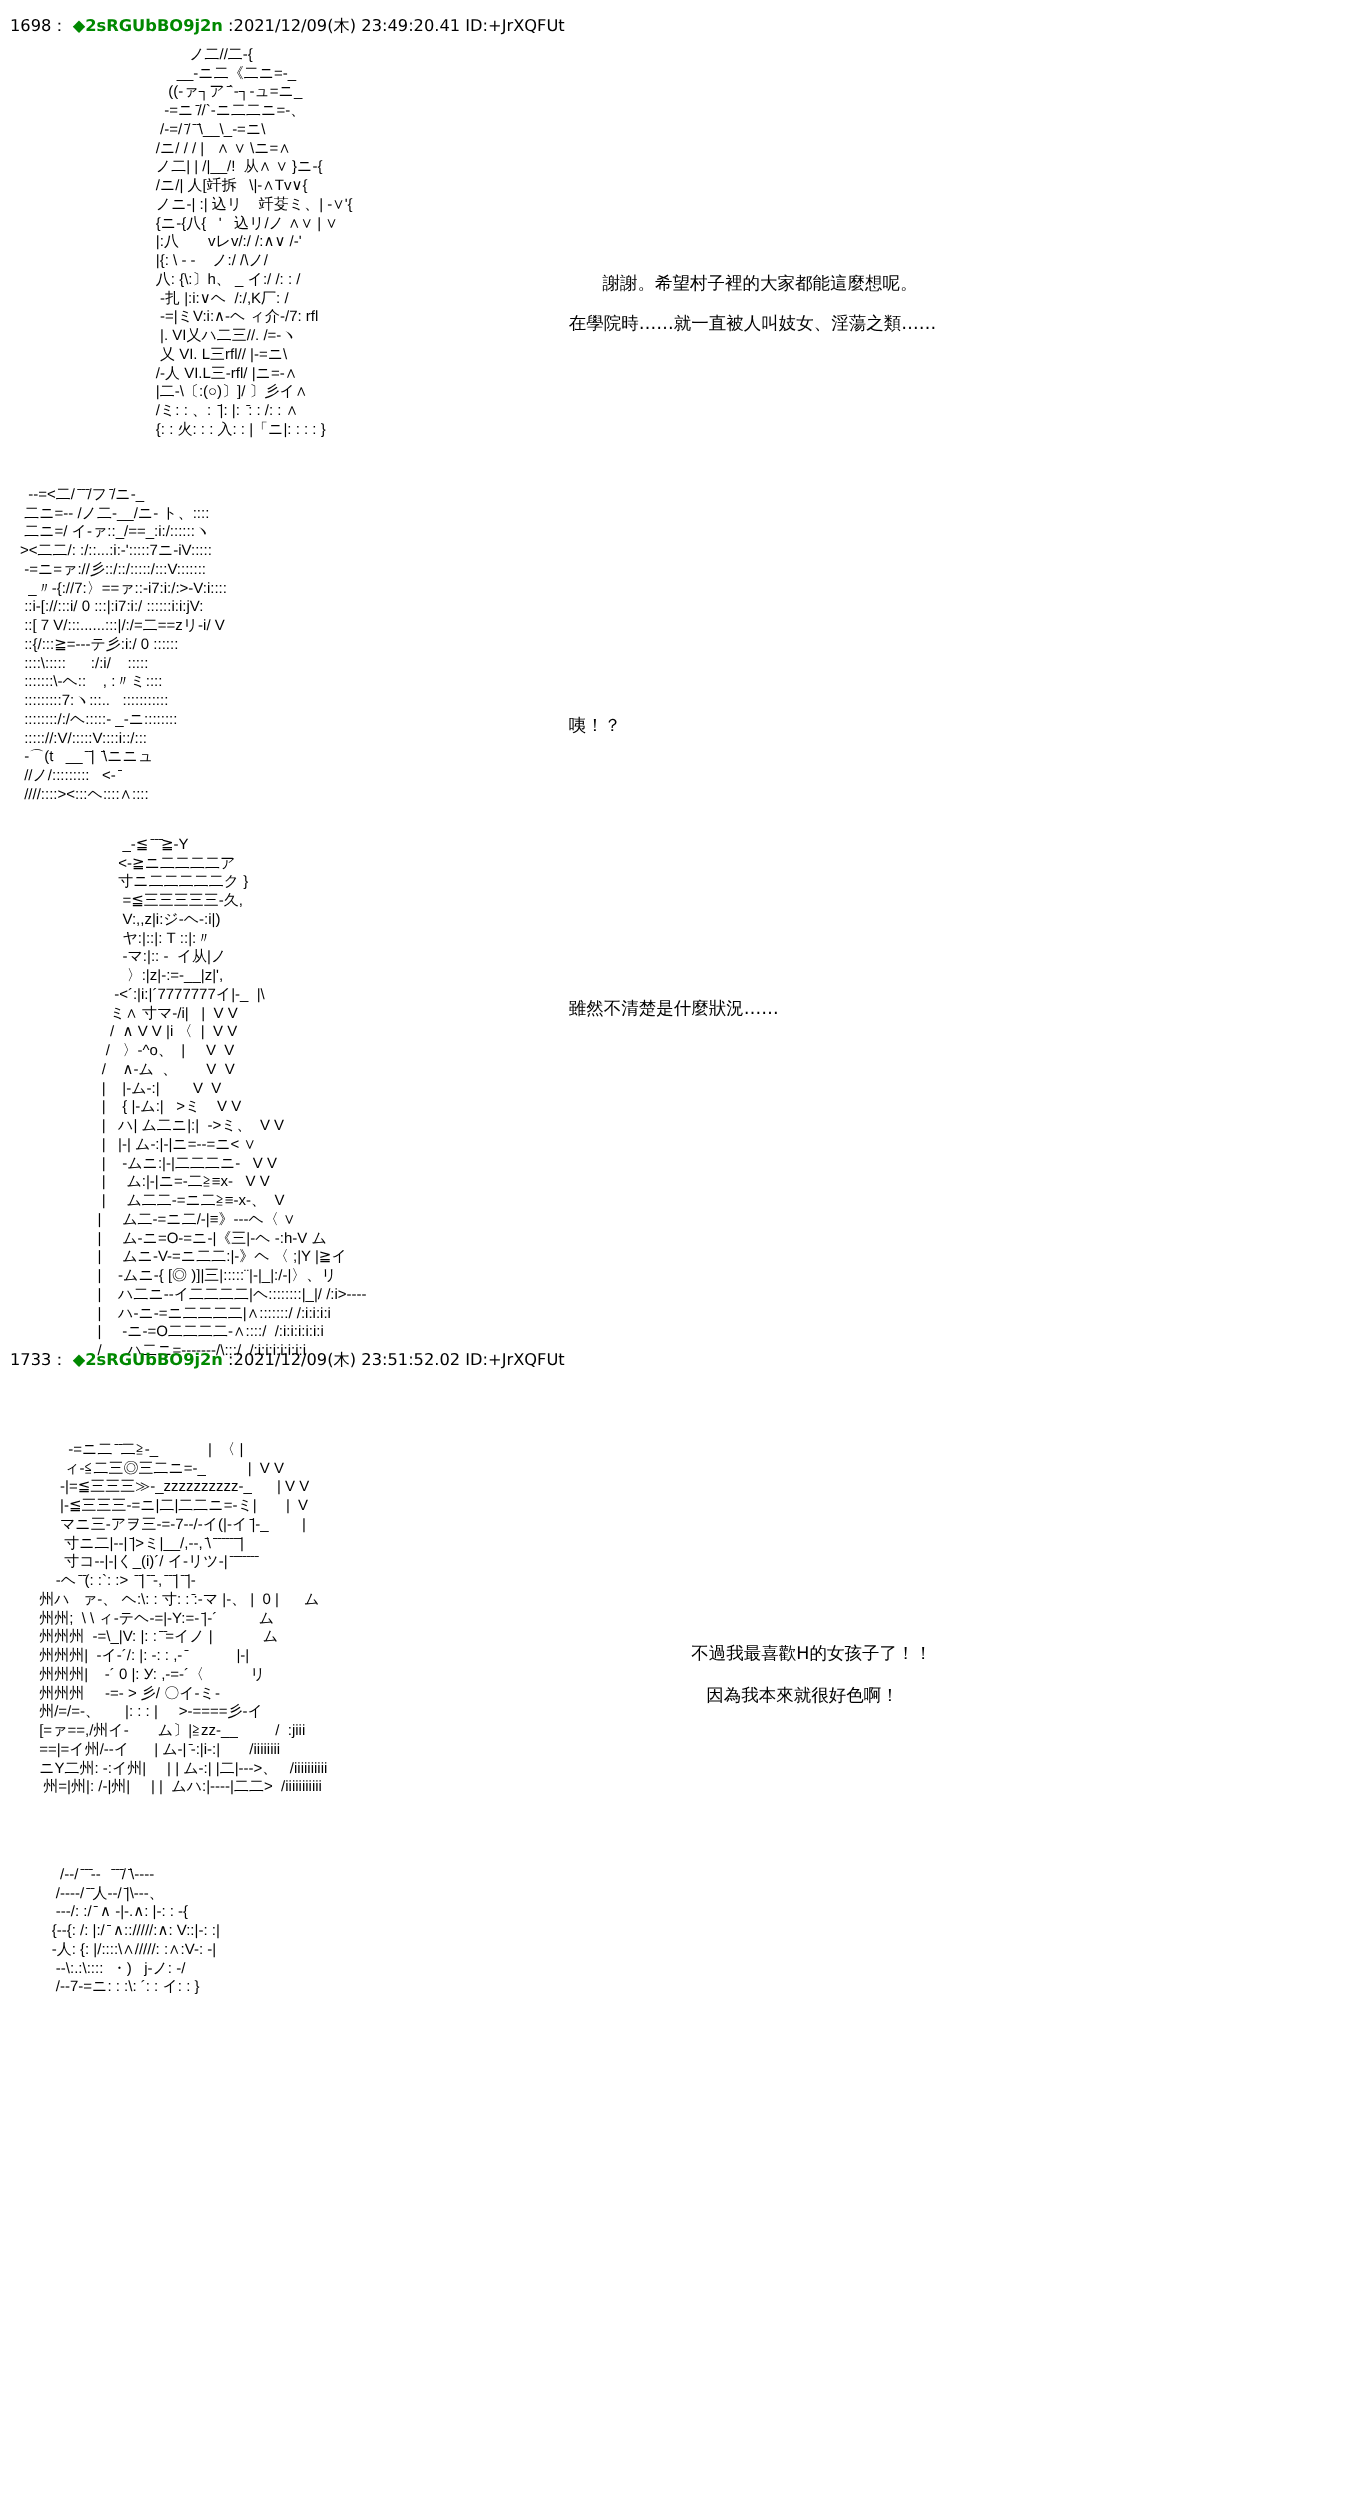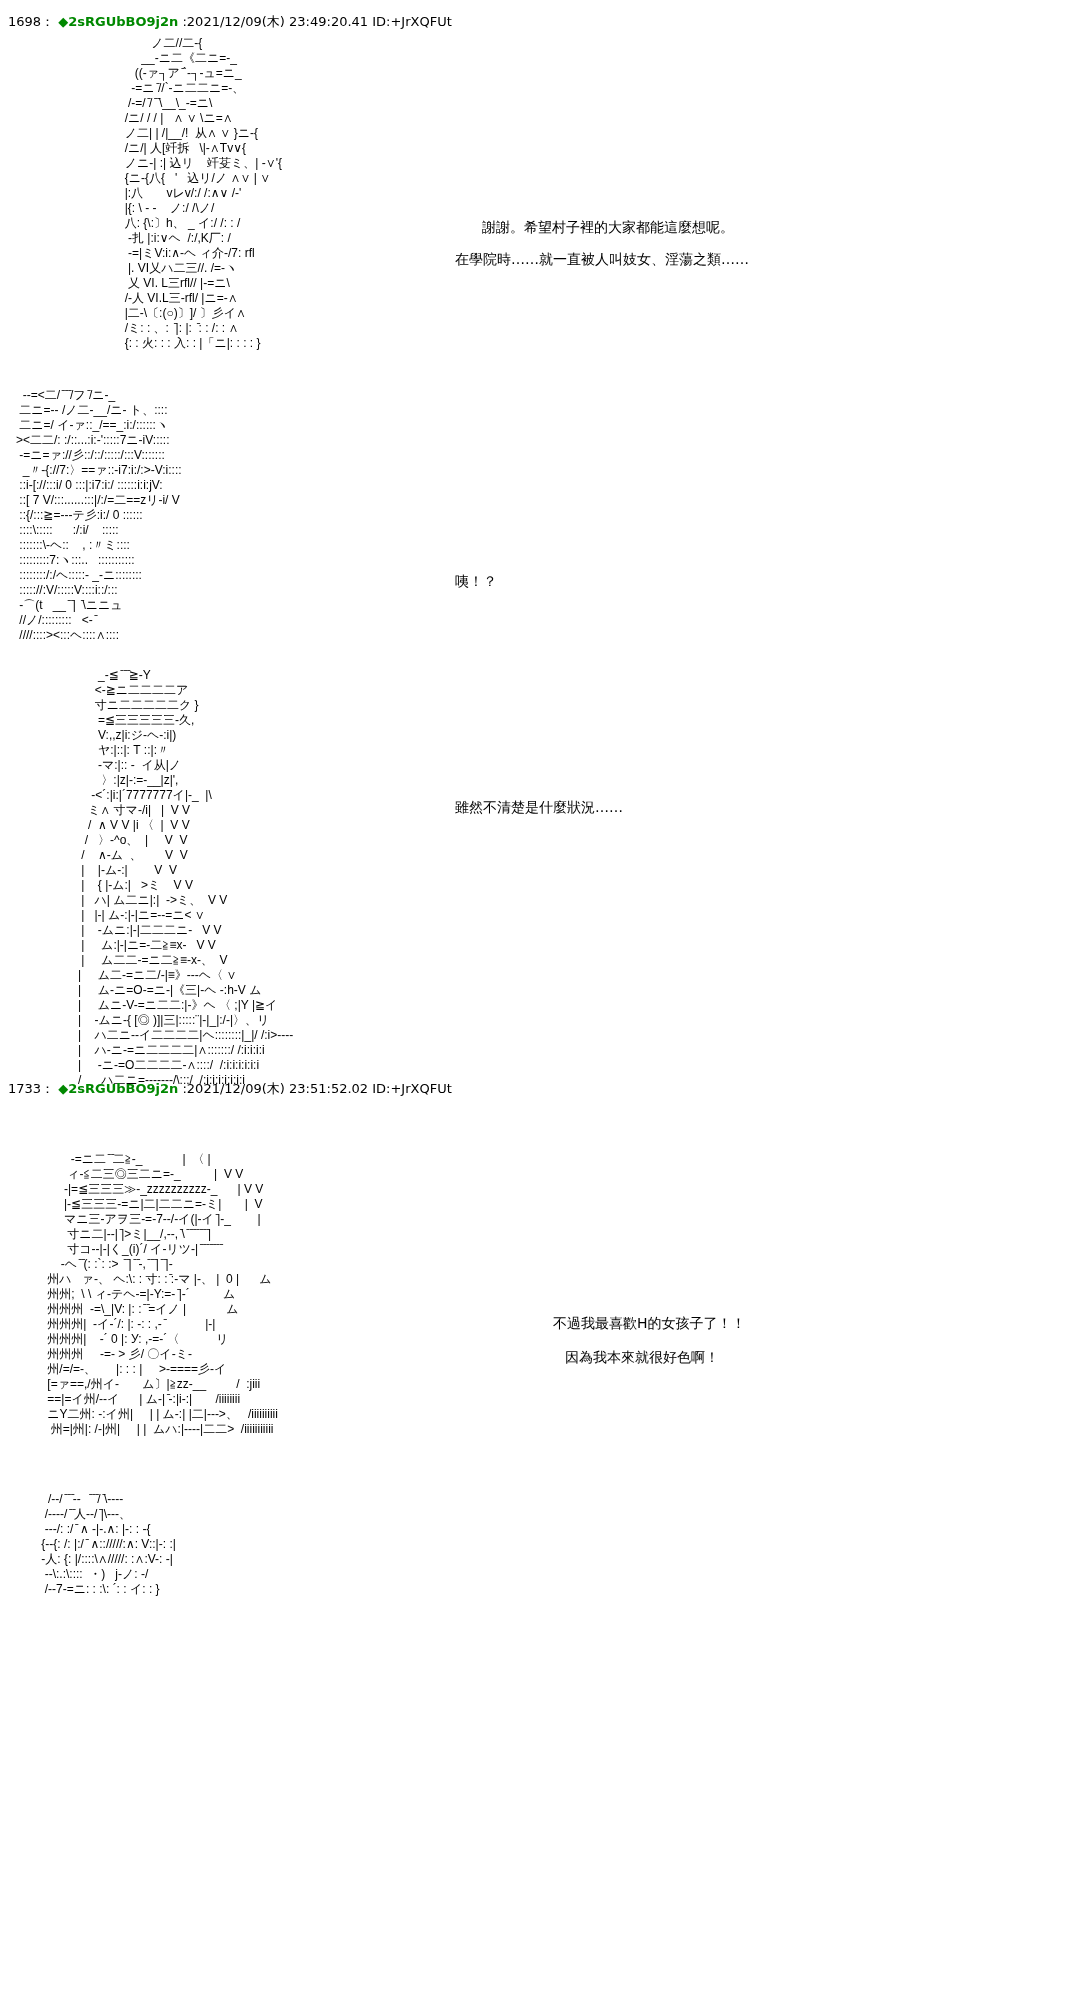--- a/index.html
+++ b/index.html
@@ -128,21 +128,21 @@
    |     -ニ-=O二二二二-∧::::/  /:i:i:i:i:i:i
    /      ハ二ニ=-------/\:::/  /:i:i:i:i:i:i:i</pre>
 
   <div class="dialogue" style="left:455px; top:798px;">雖然不清楚是什麼狀況……</div>
 
   <div class="post-header" style="left:8px; top:1081px;">
     <span>1733</span><span>：</span>
     <span class="trip">◆2sRGUbBO9j2n</span><span> :2021/12/09(木) 23:51:52.02 ID:+JrXQFUt</span>
   </div>
 
-  <pre class="aa" style="left:44px; top:1152px;">        -=ニ二 ̄ ̄二≧-_            |  〈 |
+  <pre class="aa" style="left:28px; top:1152px;">        -=ニ二 ̄ ̄二≧-_            |  〈 |
        ィ-≦二三◎三二ニ=-_          |  V V
       -|=≦三三三≫-_zzzzzzzzzz-_      | V V
       |-≦三三三-=ニ|二|二二ニ=-ミ|       |  V
       マニ三-アヲ三-=-7--/-イ(|-イ ̄|-_        |
        寸ニ二|--| ̄|&gt;ミ|__/,--, ̄\ ̄ ̄ ̄ ̄ ̄ ̄ ̄|
        寸コ--|-|く_(i)´/ イ-リツ-| ̄ ̄ ̄ ̄ ̄ ̄ ̄
      -ヘ ̄ ̄(: :`: :&gt;  ̄ ̄| ̄ ̄-, ̄ ̄ ̄| ̄ ̄|-
  州ハ   ァ-、 ヘ:\: : 寸: : ̄:-マ |-、 |  0 |      ム
  州州;  \ \ ィ-テヘ-=|-Y:=- ̄|-´          ム
  州州州  -=\_|V: |: : ̄ ̄=イノ |            ム

